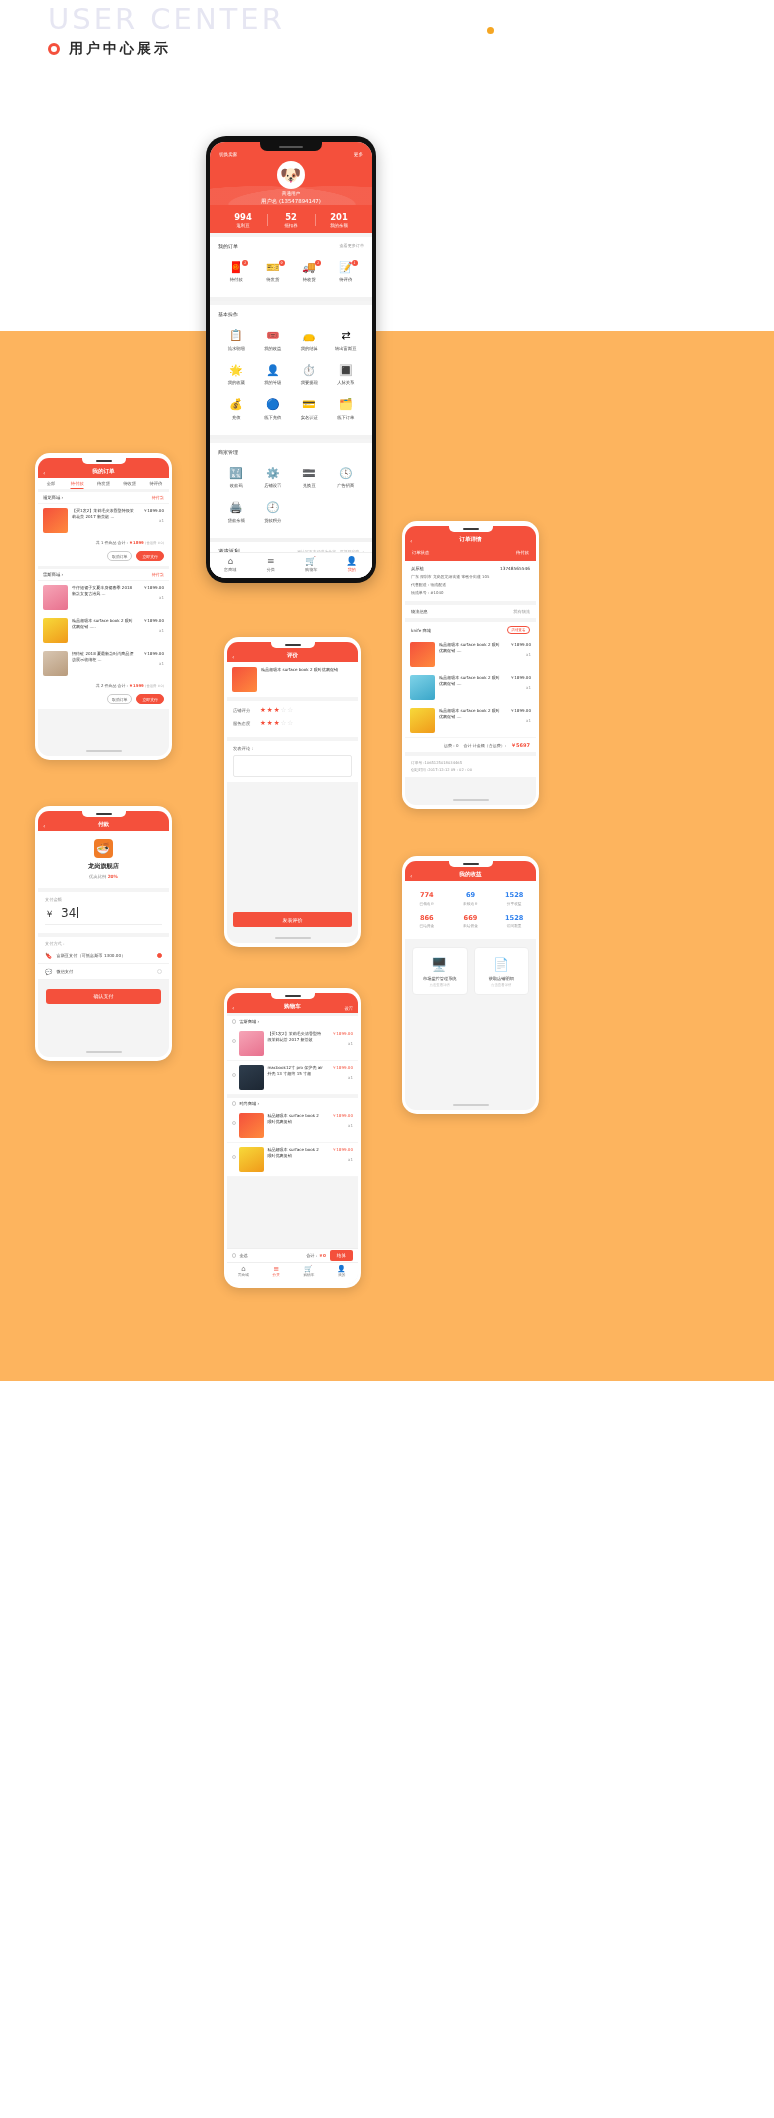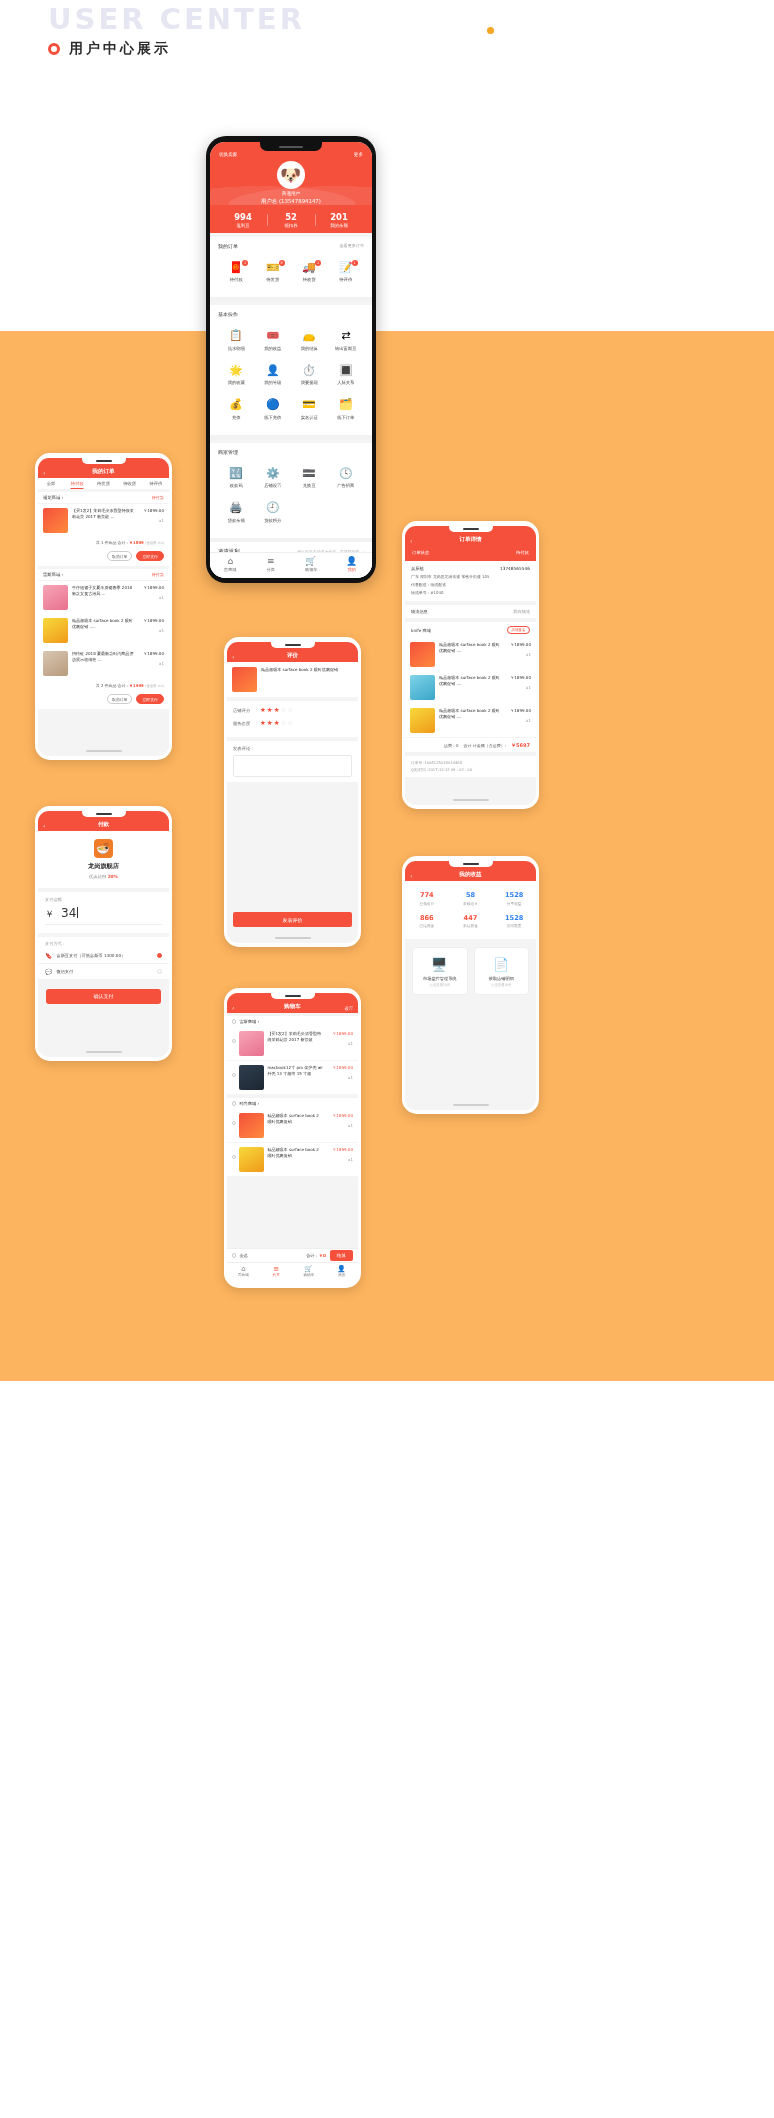--- a/index.html
+++ b/index.html
@@ -5,21 +5,21 @@
   * { margin:0; padding:0; box-sizing:border-box; }
   html,body { width:774px; }
   body {
     font-family:"DejaVu Sans","Liberation Sans",sans-serif;
     background:#ffffff; width:774px; height:2118px; position:relative; overflow:hidden;
   }
   .page { position:relative; width:774px; height:2118px; background:#fff; }
 
   
   .hdr-title {
-    position:absolute; left:48px; top:2px; font-size:29px; font-weight:bold;
+    position:absolute; left:48px; top:2px; font-size:29px; font-weight:normal;
     letter-spacing:3px; color:#e6e6f2; font-family:"DejaVu Sans",sans-serif;
   }
   .hdr-sub { position:absolute; left:48px; top:40px; display:flex; align-items:center; gap:9px; }
   .hdr-ring { width:12px; height:12px; border-radius:50%; border:3px solid #f4503c; }
   .hdr-sub-txt { font-size:14px; color:#2b2b2b; letter-spacing:3px; font-weight:bold; }
   .hdr-dot { position:absolute; left:487px; top:27px; width:7px; height:7px; border-radius:50%; background:#f5a623; }
 
   
   .band { position:absolute; left:0; top:331px; width:774px; height:1050px; background:#fdb45e; }
 
@@ -640,33 +640,33 @@
       <div class="sp-nav">
         <span class="back">‹</span>
         <span class="t">我的收益</span>
       </div>
       <div class="pf-grid">
         <div class="pf-cell">
             <b>774</b>
             <span>已领返豆</span>
           </div>
         <div class="pf-cell b">
-            <b>58</b>
+            <b>69</b>
             <span>未领返豆</span>
           </div>
         <div class="pf-cell b">
             <b>1528</b>
             <span>分享收益</span>
           </div>
         <div class="pf-cell">
             <b>866</b>
             <span>已结佣金</span>
           </div>
         <div class="pf-cell">
-            <b>447</b>
+            <b>669</b>
             <span>未结佣金</span>
           </div>
         <div class="pf-cell b">
             <b>1528</b>
             <span>访问数量</span>
           </div>
       </div>
       <div class="pf-cards">
         <div class="pf-card">
           <div class="ci">🖥️</div>

